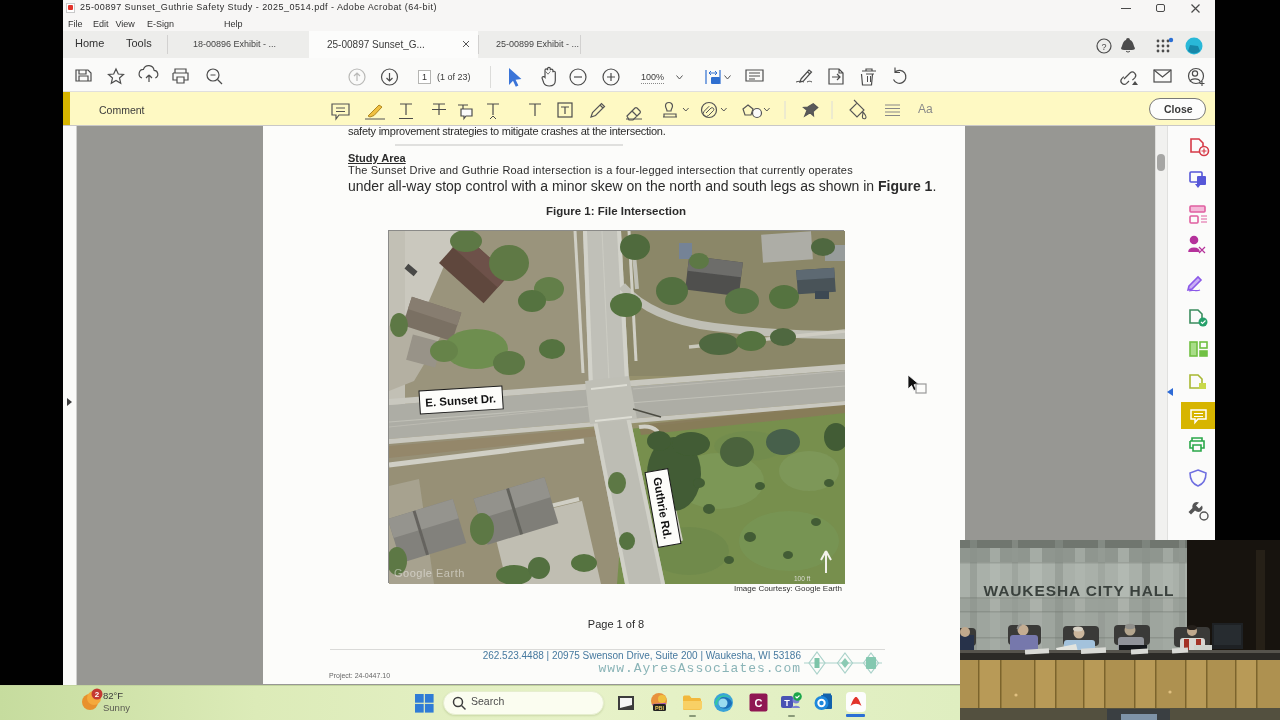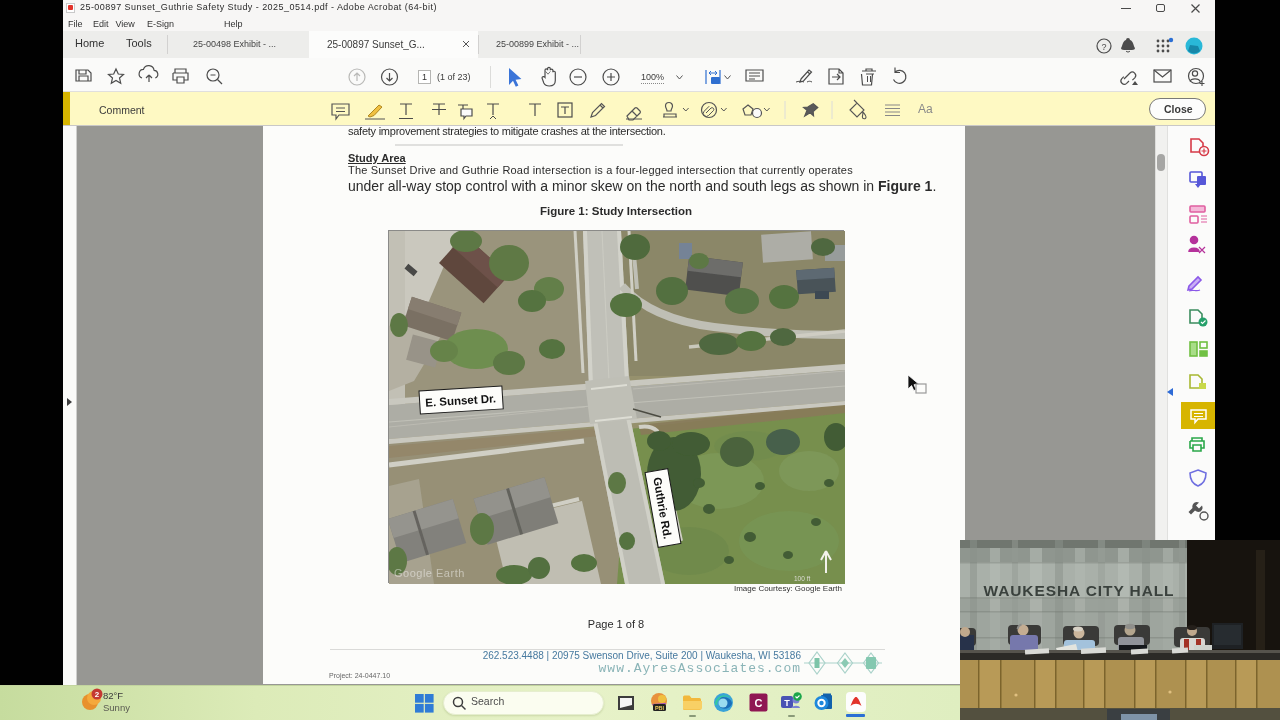--- a/index.html
+++ b/index.html
@@ -45,21 +45,21 @@
     <div class="t" style="left:161px; top:3px; font-size:9px; color:#333;">Help</div>
 </div>
 <div id="tabbar">
   <div class="t" style="left:12px; top:6px; font-size:11px; color:#323232;">Home</div>
   <div class="t" style="left:63px; top:6px; font-size:11px; color:#323232;">Tools</div>
   <div class="t" style="left:104px; top:4px; width:1px; height:19px; background:#d2d1d0;"></div>
   <div class="t" style="left:246px; top:4px; width:1px; height:19px; background:#d2d1d0;"></div>
   <div class="t" style="left:246px; top:0px; width:169px; height:27px; background:#fcfcfb;"></div>
   <div class="t" style="left:415px; top:4px; width:1px; height:19px; background:#d2d1d0;"></div>
   <div class="t" style="left:517px; top:4px; width:1px; height:19px; background:#d2d1d0;"></div>
-  <div class="t" style="left:130px; top:8px; font-size:9px; color:#444;">25-00498 Exhibit - ...</div>
+  <div class="t" style="left:130px; top:8px; font-size:9px; color:#444;">18-00896 Exhibit - ...</div>
   <div class="t" style="left:264px; top:8px; font-size:10px; color:#3a3a3a;">25-00897 Sunset_G...</div>
   <svg class="t" style="left:399px; top:9px;" width="8" height="8">
       <path d="M1,1 L7,7 M7,1 L1,7" stroke="#555" stroke-width="1"></path>
     </svg>
   <div class="t" style="left:433px; top:8px; font-size:9px; color:#444;">25-00899 Exhibit - ...</div>
   <svg class="t" style="left:1025px; top:5px;" width="125" height="20" fill="none" stroke="#4c4c4c" stroke-width="1.2">
     <circle cx="16" cy="10" r="7"></circle>
     <text x="16" y="13.5" text-anchor="middle" font-size="9" fill="#4c4c4c" stroke="none" font-family="Liberation Sans">?</text>
     <path d="M44,14 c2,0 3,-1 3,-2 c-1.5,-1.5 -1.5,-7 -5,-8 a2,2 0 0 0 -4,0 c-3.5,1 -3.5,6.5 -5,8 c0,1 1,2 3,2 z" fill="#4c4c4c" stroke="none"></path>
     <path d="M38,15 a2.5,2.5 0 0 0 4,0" stroke-width="1"></path>
@@ -224,21 +224,21 @@
 <div class="t" style="left:1086px; top:6px; width:57px; height:22px; border:1.5px solid #7a7a78; border-radius:11px; background:#fdfdfc;"></div>
 <div class="t" style="left:1101px; top:11px; font-size:10.5px; font-weight:bold; color:#3a3a3a;">Close</div>
 </div>
 <div id="docarea"></div>
 <div id="page">
   <div class="t" style="left:85px; top:-1px; font-size:11px; letter-spacing:-0.25px; color:#2b2b2b;">safety improvement strategies to mitigate crashes at the intersection.</div>
   <div class="t" style="left:132px; top:17.5px; width:228px; height:2.5px; background:rgba(165,165,165,0.32);"></div>
   <div class="t" style="left:85px; top:26px; font-size:11px; font-weight:bold; color:#2b2b2b; text-decoration:underline;">Study Area</div>
   <div class="t" style="left:85px; top:38px; font-size:11px; letter-spacing:0.2px; color:#2b2b2b;">The Sunset Drive and Guthrie Road intersection is a four-legged intersection that currently operates</div>
   <div class="t" style="left:85px; top:51.5px; font-size:14px; color:#2b2b2b;">under all-way stop control with a minor skew on the north and south legs as shown in <b>Figure 1</b>.</div>
-  <div class="t" style="left:0px; top:79px; width:706px; text-align:center; font-size:11.5px; font-weight:bold; color:#2b2b2b;">Figure 1: Study Intersection</div>
+  <div class="t" style="left:0px; top:79px; width:706px; text-align:center; font-size:11.5px; font-weight:bold; color:#2b2b2b;">Figure 1: File Intersection</div>
   <div id="mapbox" style="position:absolute; left:125px; top:104px; width:456px; height:353px; border:1px solid #8a8a88;">
   <svg width="456" height="353" viewBox="0 0 456 353">
         <defs>
           <filter id="soft" x="-2%" y="-2%" width="104%" height="104%">
             <feGaussianBlur stdDeviation="0.55"></feGaussianBlur>
           </filter>
         </defs>
         <g filter="url(#soft)">
 
     <rect x="0" y="0" width="456" height="353" fill="#99946f"></rect>

